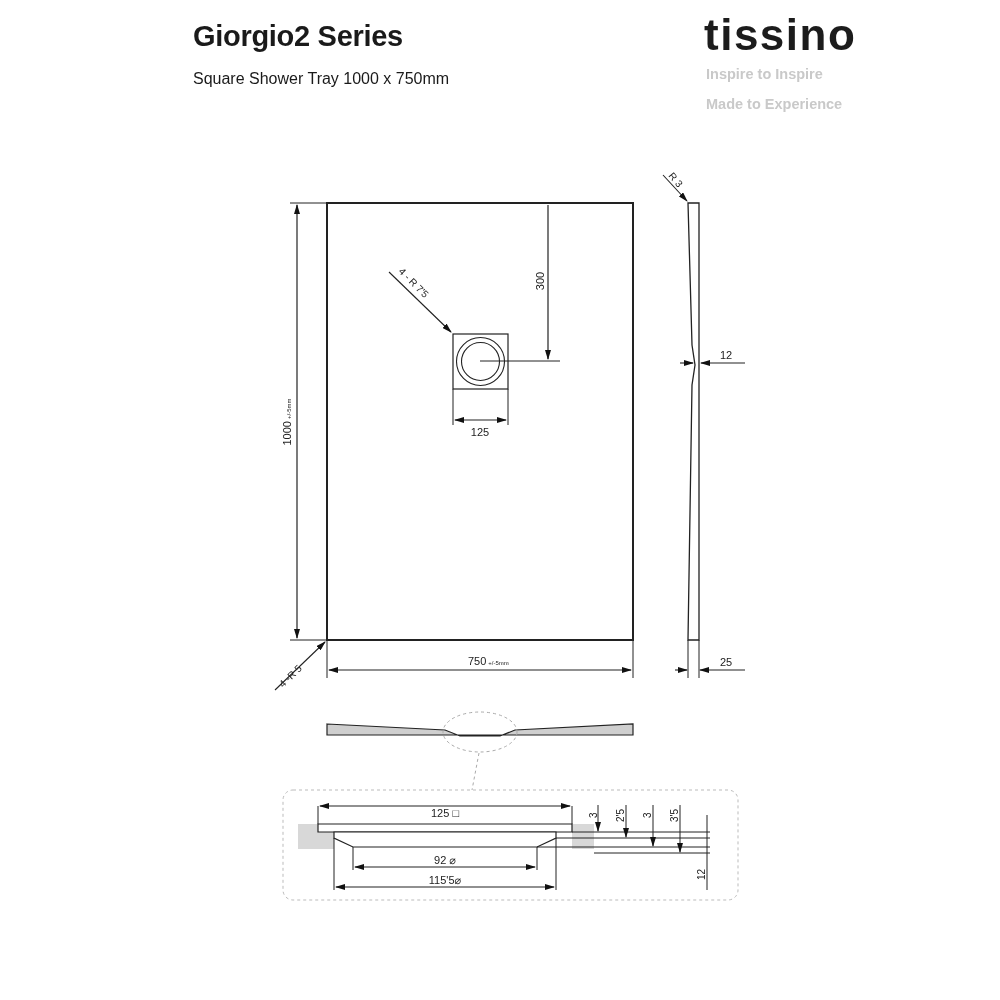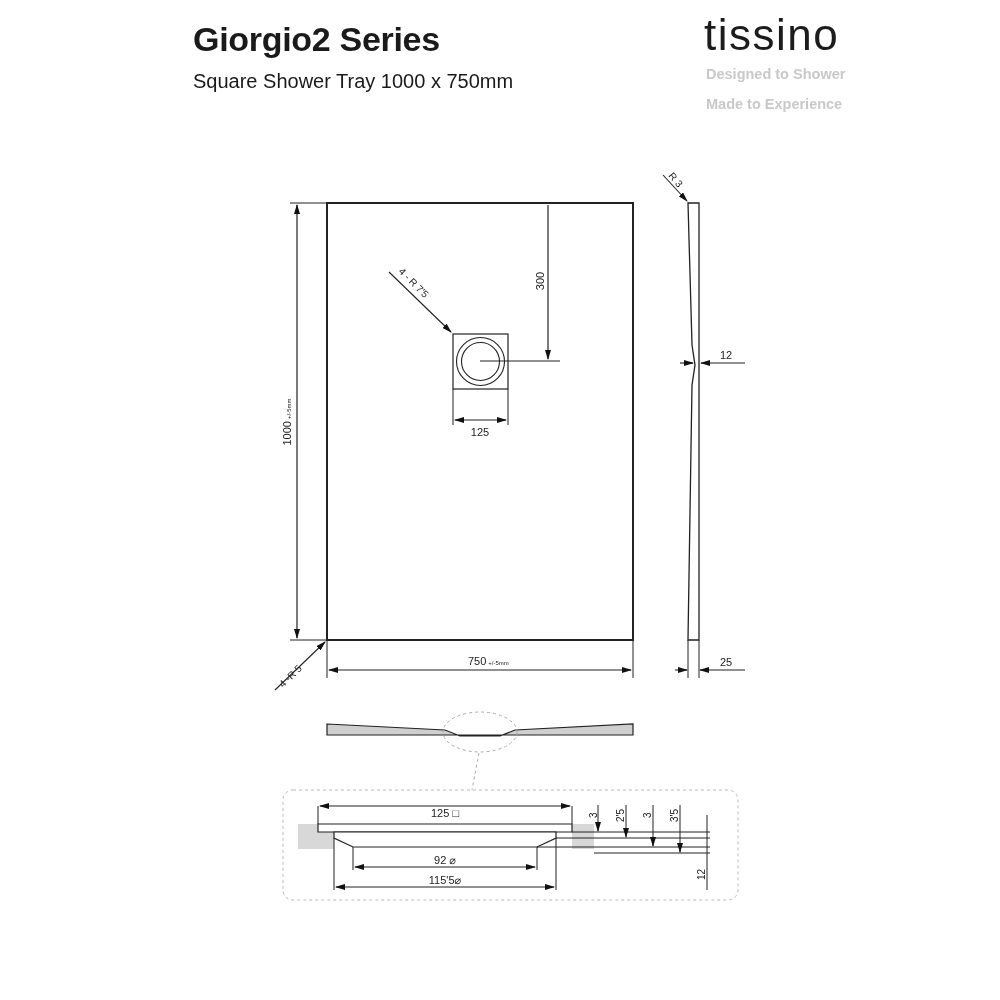--- a/index.html
+++ b/index.html
@@ -1,33 +1,33 @@
 <!DOCTYPE html>
 <html><head>
   <meta charset="utf-8">
   <style>
     html, body { margin: 0; padding: 0; background: #ffffff; }
     body { width: 1000px; height: 1000px; position: relative; overflow: hidden;
            font-family: "Liberation Sans", sans-serif; color: #1a1a1a; }
-    .title { position: absolute; left: 193px; top: 20px; font-size: 34px; font-weight: bold; letter-spacing: -0.3px; }
-    .subtitle { position: absolute; left: 193px; top: 70px; font-size: 20px; font-weight: normal; }
-    .brand { position: absolute; left: 704px; top: 10px; font-size: 44px; font-weight: normal; letter-spacing: 1.5px; color: #1c1c1c; }
+    .title { position: absolute; left: 193px; top: 20px; font-size: 29px; font-weight: bold; letter-spacing: -0.3px; }
+    .subtitle { position: absolute; left: 193px; top: 70px; font-size: 16px; font-weight: normal; }
+    .brand { position: absolute; left: 704px; top: 10px; font-size: 44px; font-weight: bold; letter-spacing: 1.5px; color: #1c1c1c; }
     .tag { position: absolute; left: 706px; font-size: 14.5px; font-weight: bold; color: #c9c9c9; }
     .tag1 { top: 66px; }
     .tag2 { top: 96px; }
     svg.drawing { position: absolute; left: 0; top: 0; }
     svg text { font-family: "Liberation Sans", sans-serif; fill: #222; }
   </style>
 </head>
 <body>
 
 <div class="title">Giorgio2 Series</div>
 <div class="subtitle">Square Shower Tray 1000 x 750mm</div>
 <div class="brand">tissino</div>
-<div class="tag tag1">Designed to Shower</div>
+<div class="tag tag1">Inspire to Inspire</div>
 <div class="tag tag2">Made to Experience</div>
 
 <svg class="drawing" width="1000" height="1000" viewBox="0 0 1000 1000">
   <defs>
     <marker id="arr" markerWidth="10" markerHeight="6" refX="9" refY="3" orient="auto" markerUnits="userSpaceOnUse">
       <path d="M0,0 L10,3 L0,6 Z" fill="#111"></path>
     </marker>
     <marker id="arrs" markerWidth="10" markerHeight="6" refX="1" refY="3" orient="auto" markerUnits="userSpaceOnUse">
       <path d="M10,0 L0,3 L10,6 Z" fill="#111"></path>
     </marker>

